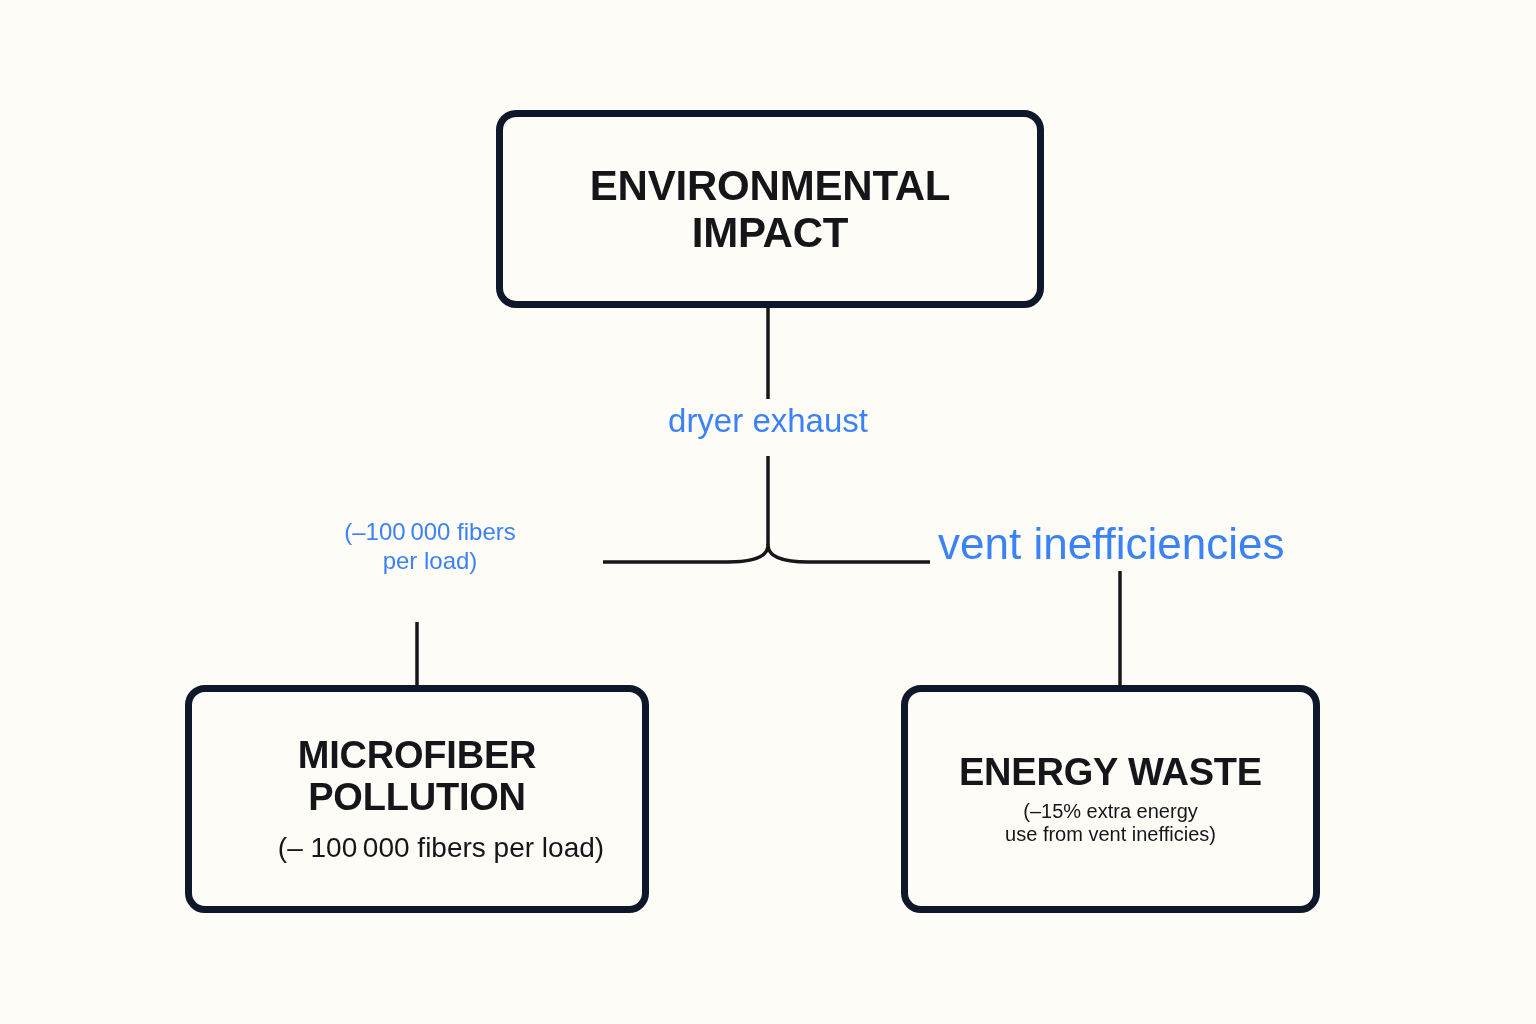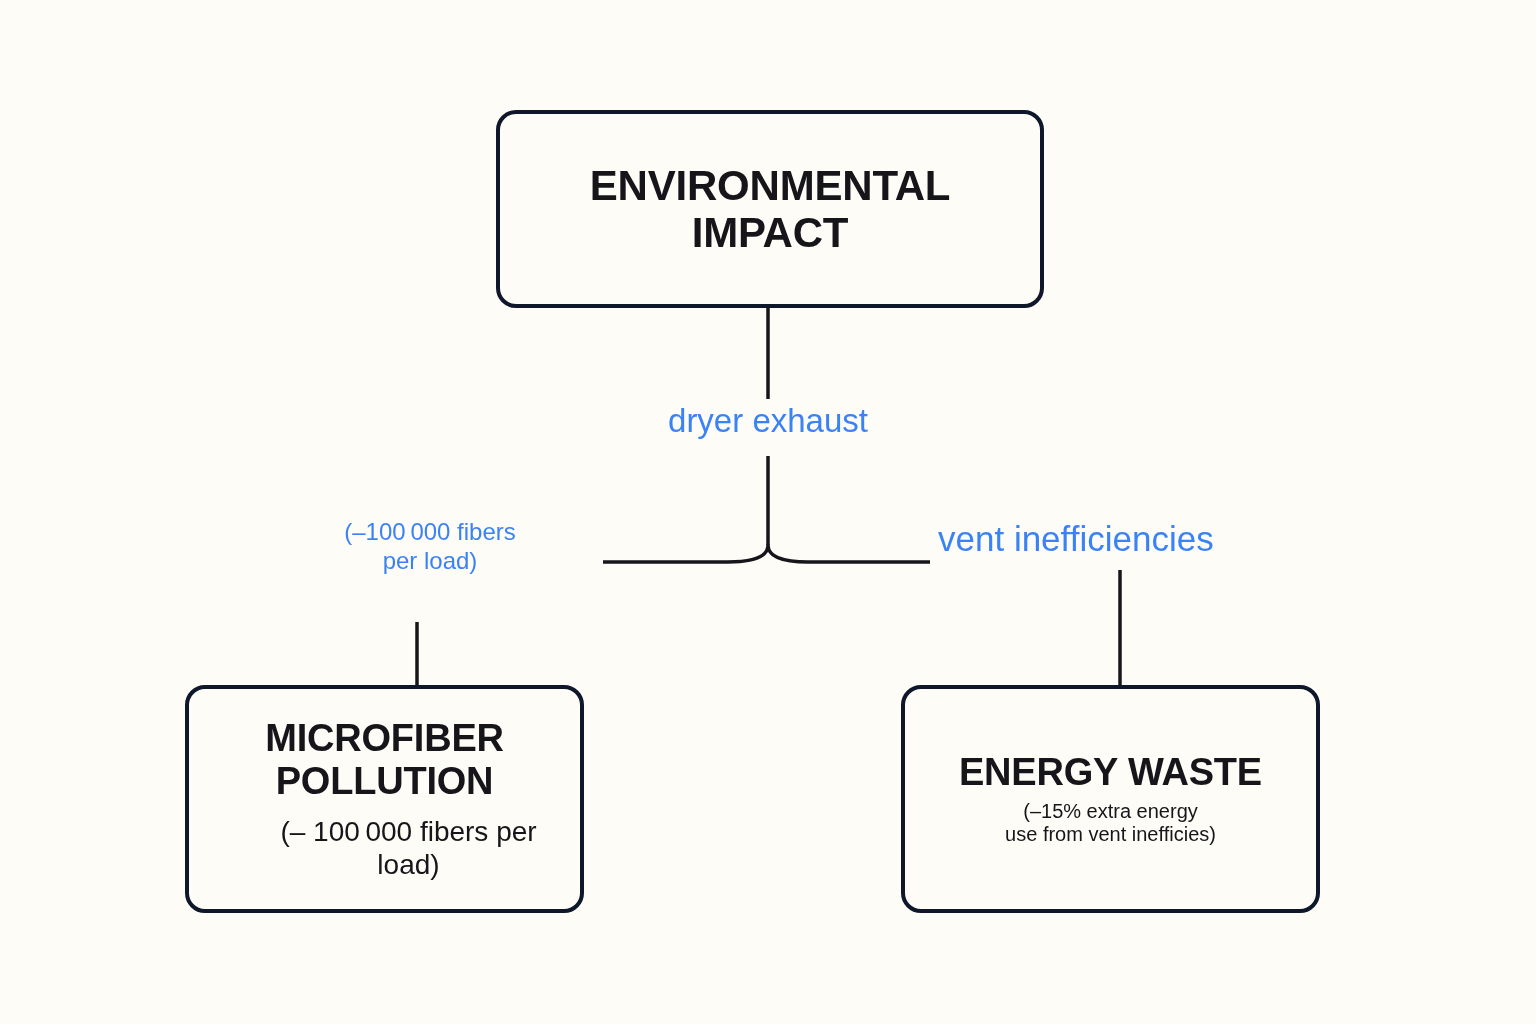--- a/index.html
+++ b/index.html
@@ -22,21 +22,21 @@
   #connector-layer {
     position: absolute;
     left: 0;
     top: 0;
     width: 1536px;
     height: 1024px;
   }
   .node {
     position: absolute;
     box-sizing: border-box;
-    border: 4px solid #0f172a;
+    border: 7px solid #0f172a;
     border-radius: 20px;
     background: #FDFCF7;
     display: flex;
     flex-direction: column;
     align-items: center;
     justify-content: center;
     text-align: center;
     color: #16161a;
   }
   .node-title {
@@ -59,21 +59,21 @@
     height: 198px;
   }
   #node-environmental-impact .node-title {
     font-size: 42px;
   }
 
   
   #node-microfiber-pollution {
     left: 185px;
     top: 685px;
-    width: 399px;
+    width: 464px;
     height: 228px;
     padding: 0 14px;
   }
   #node-microfiber-pollution .node-title {
     font-size: 38px;
     margin-bottom: 12px;
   }
   #node-microfiber-pollution .node-sub {
     font-size: 28px;
     margin-left: 48px;
@@ -114,21 +114,21 @@
   #edge-label-fibers-per-load {
     left: 258px;
     top: 518px;
     width: 344px;
     font-size: 24px;
   }
   #edge-label-vent-inefficiencies {
     left: 938px;
     top: 518px;
     width: 352px;
-    font-size: 35px;
+    font-size: 44px;
     text-align: left;
   }
 </style>
 </head>
 <body>
 
 <div id="diagram-root">
 
   <svg id="connector-layer" viewBox="0 0 1536 1024" width="1536" height="1024" aria-hidden="true">
 

